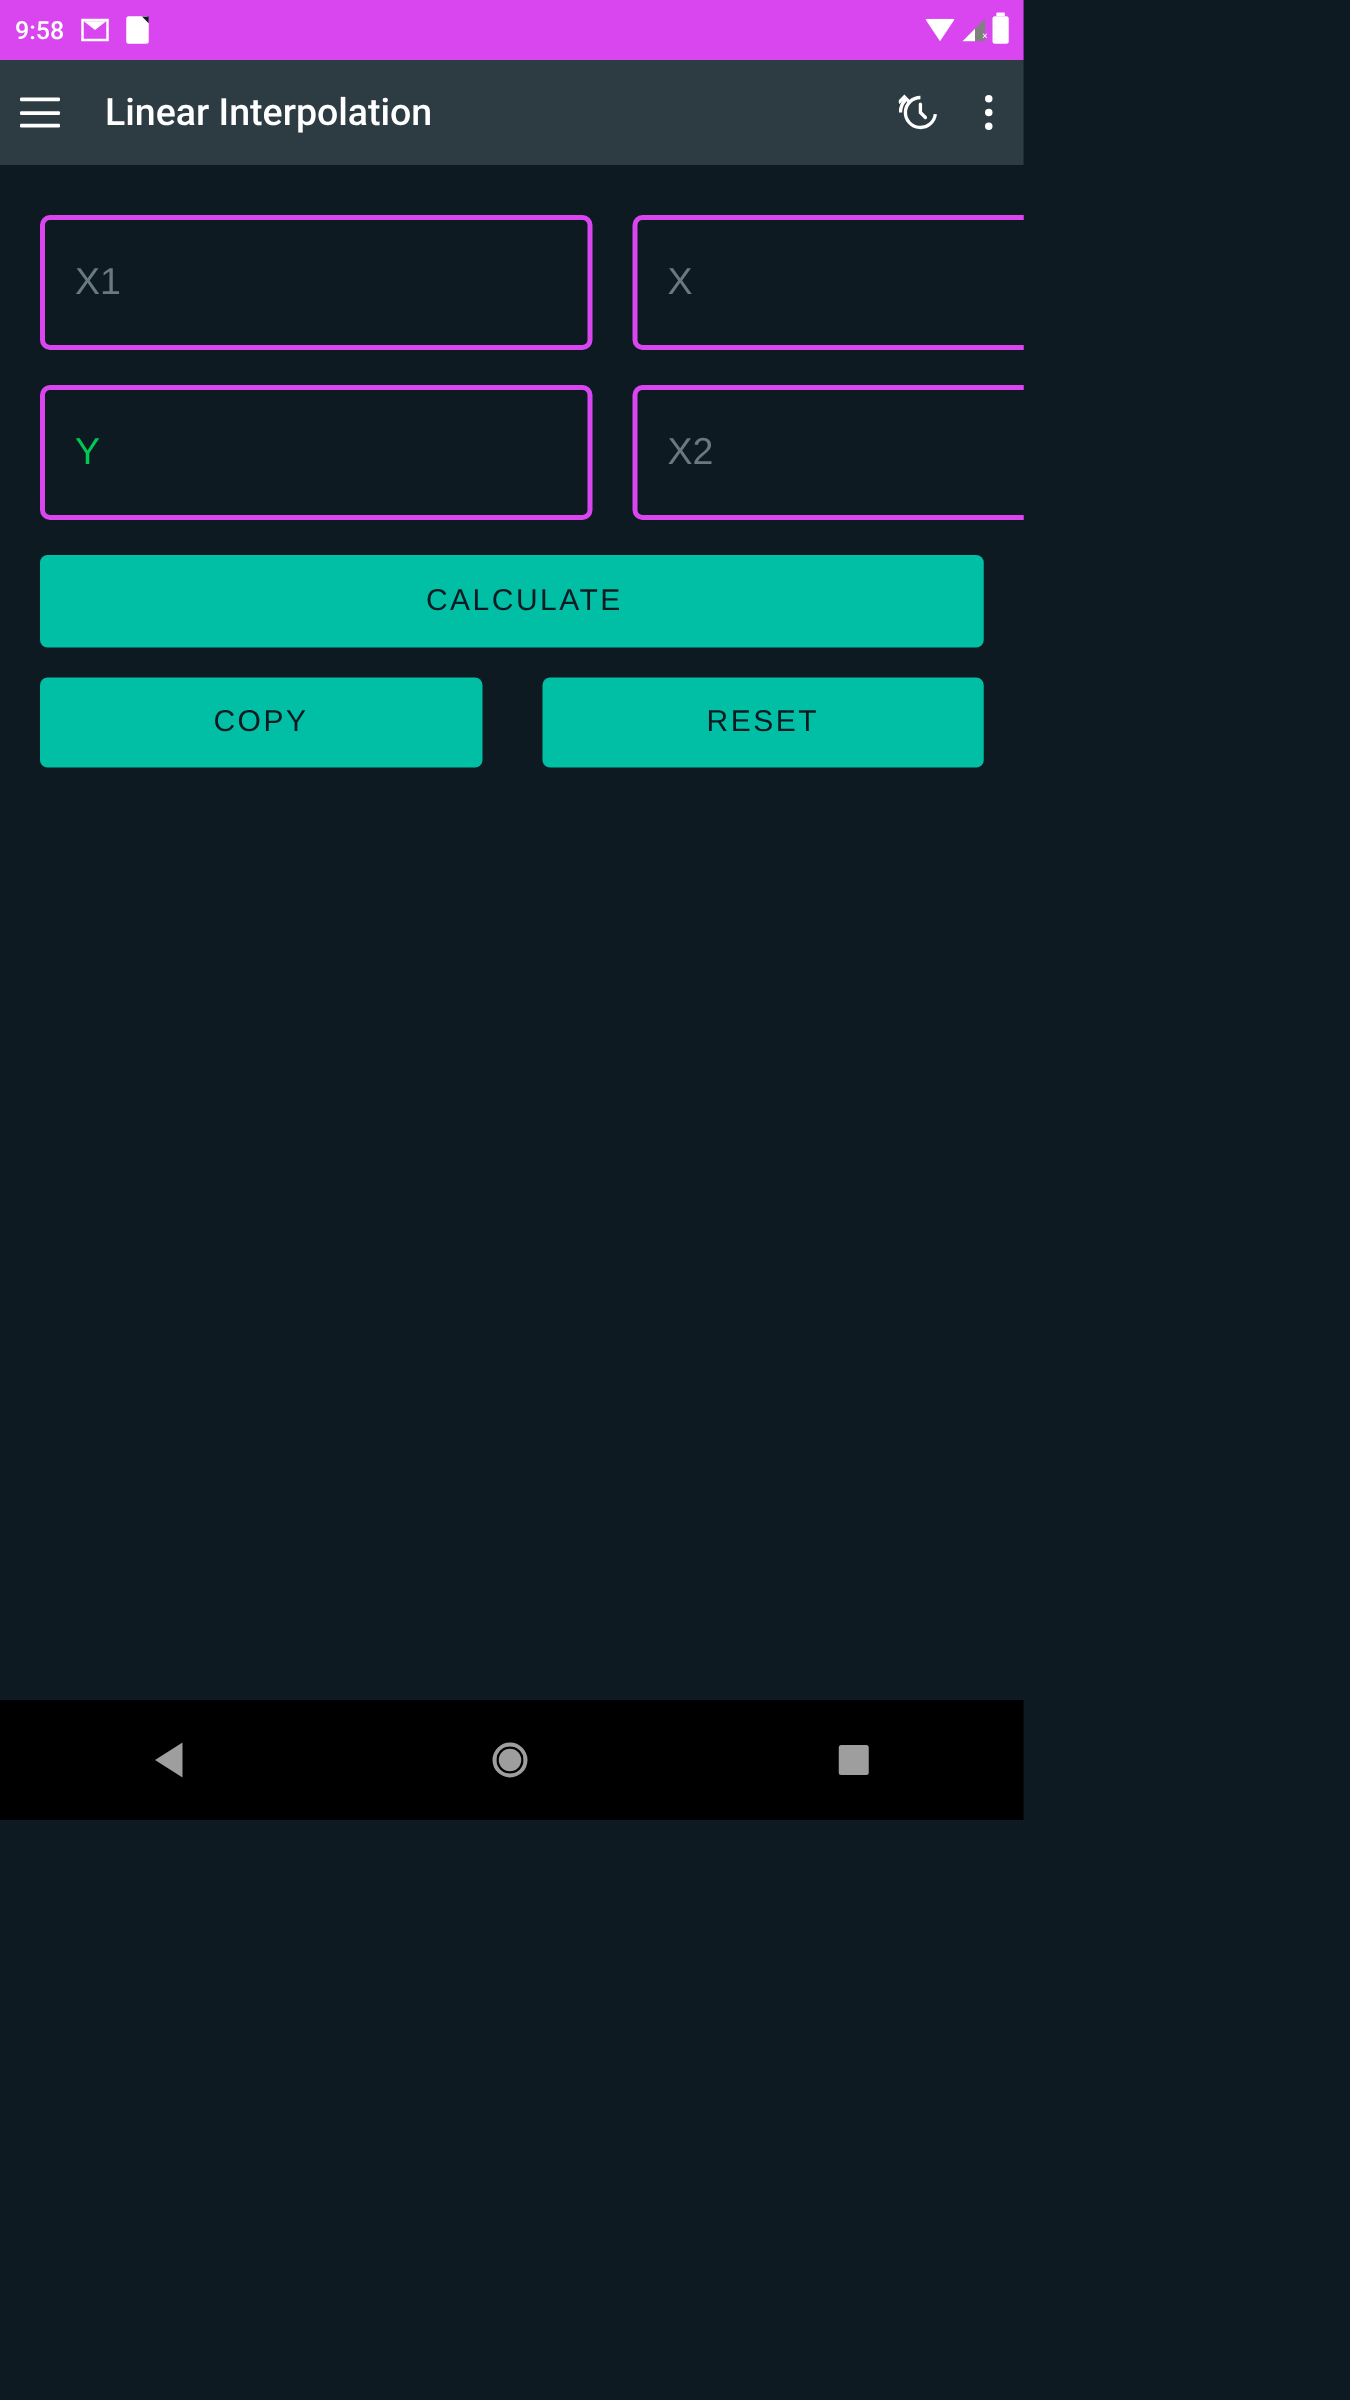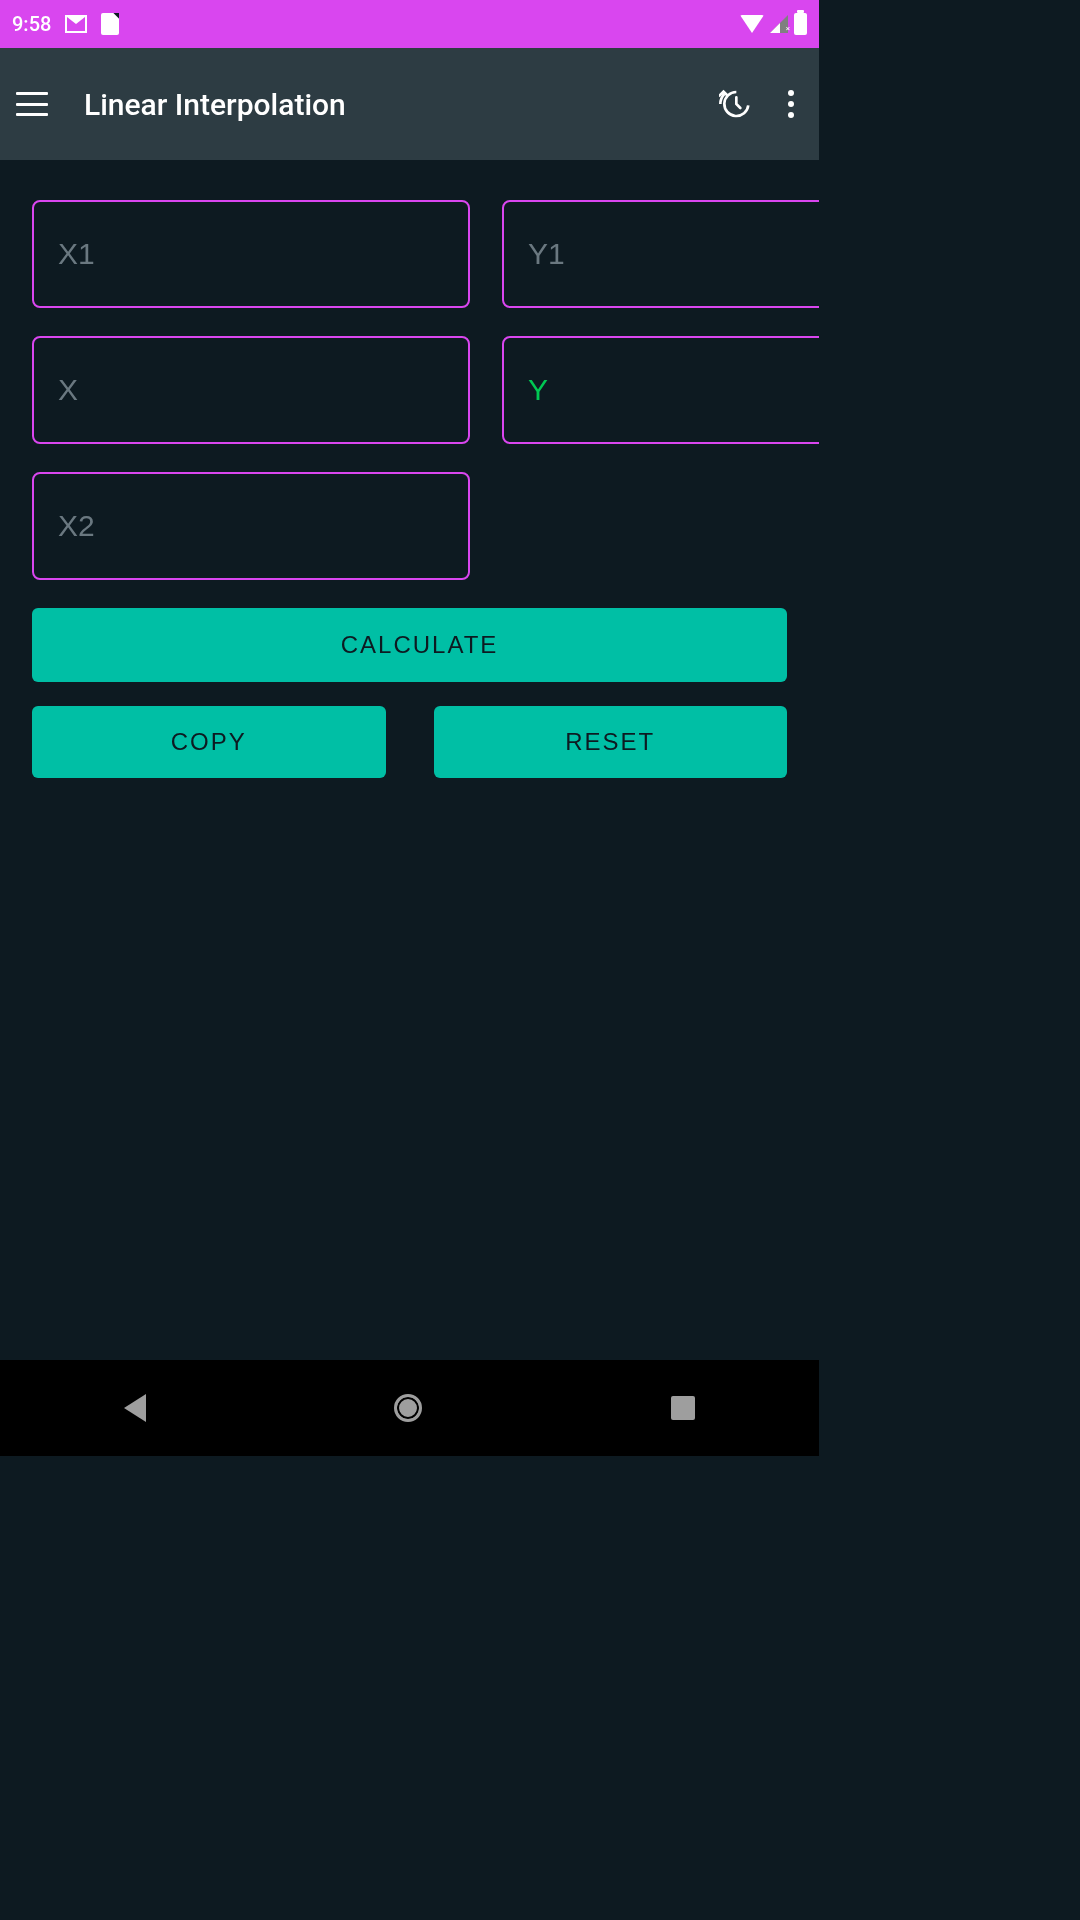--- a/index.html
+++ b/index.html
@@ -115,21 +115,21 @@
       content: '';
       position: absolute;
       top: -3px;
       left: 3px;
       width: 7px;
       height: 3px;
       background: #fff;
       border-radius: 1px;
     }
     .app-bar {
-      height: 112px;
+      height: 84px;
       background: #2d3c43;
       display: flex;
       align-items: center;
       padding: 0 16px;
       color: #fff;
     }
     .hamburger-icon {
       width: 32px;
       height: 24px;
       display: flex;
@@ -178,21 +178,21 @@
       padding: 40px 32px;
     }
     .input-grid {
       display: grid;
       grid-template-columns: 1fr 1fr;
       gap: 28px 32px;
       margin-bottom: 28px;
     }
     .input-field {
       height: 108px;
-      border: 2px solid #d946ef;
+      border: 4px solid #d946ef;
       border-radius: 8px;
       background: transparent;
       padding: 0 24px;
       font-size: 30px;
       color: #fff;
       outline: none;
     }
     .input-field::placeholder {
       color: #6a7880;
     }
@@ -302,21 +302,20 @@
   <div class="more-icon">
     <span></span>
       <span></span>
       <span></span>
   </div>
 </div>
 
 <div class="content">
   <div class="input-grid">
     <input class="input-field" type="text" placeholder="X1" style="">
-    <input class="input-field" type="text" placeholder="Y1" style="">
     <input class="input-field" type="text" placeholder="X" style="">
     <input class="input-field result" type="text" placeholder="Y" style="">
     <input class="input-field" type="text" placeholder="X2" style="">
   </div>
   <button class="calculate-button">CALCULATE</button>
   <div class="button-row">
     <button class="action-button">COPY</button>
     <button class="action-button">RESET</button>
   </div>
 </div>

